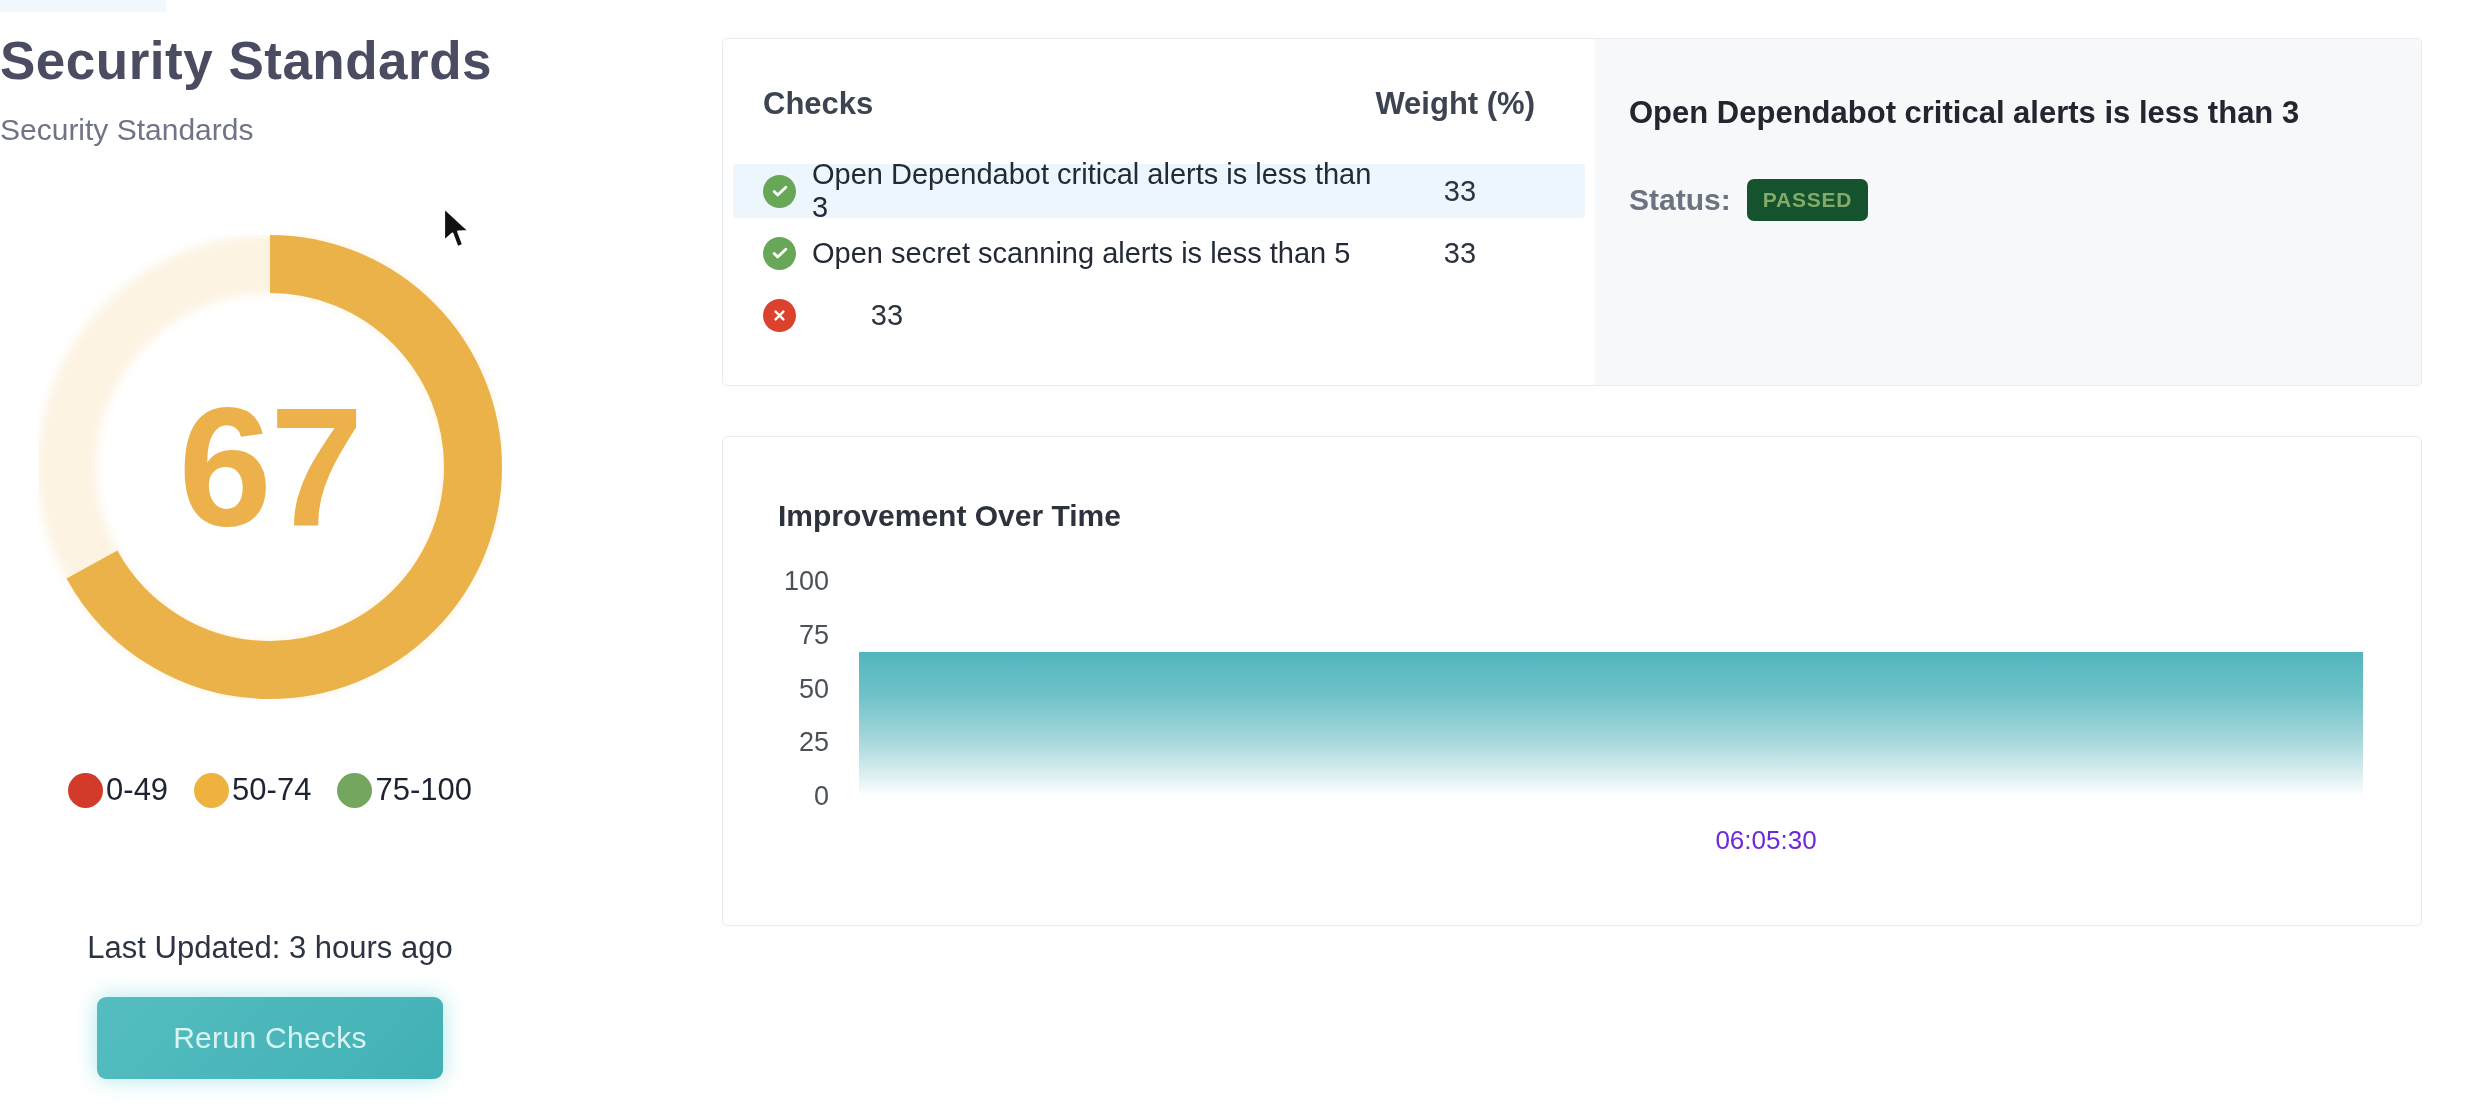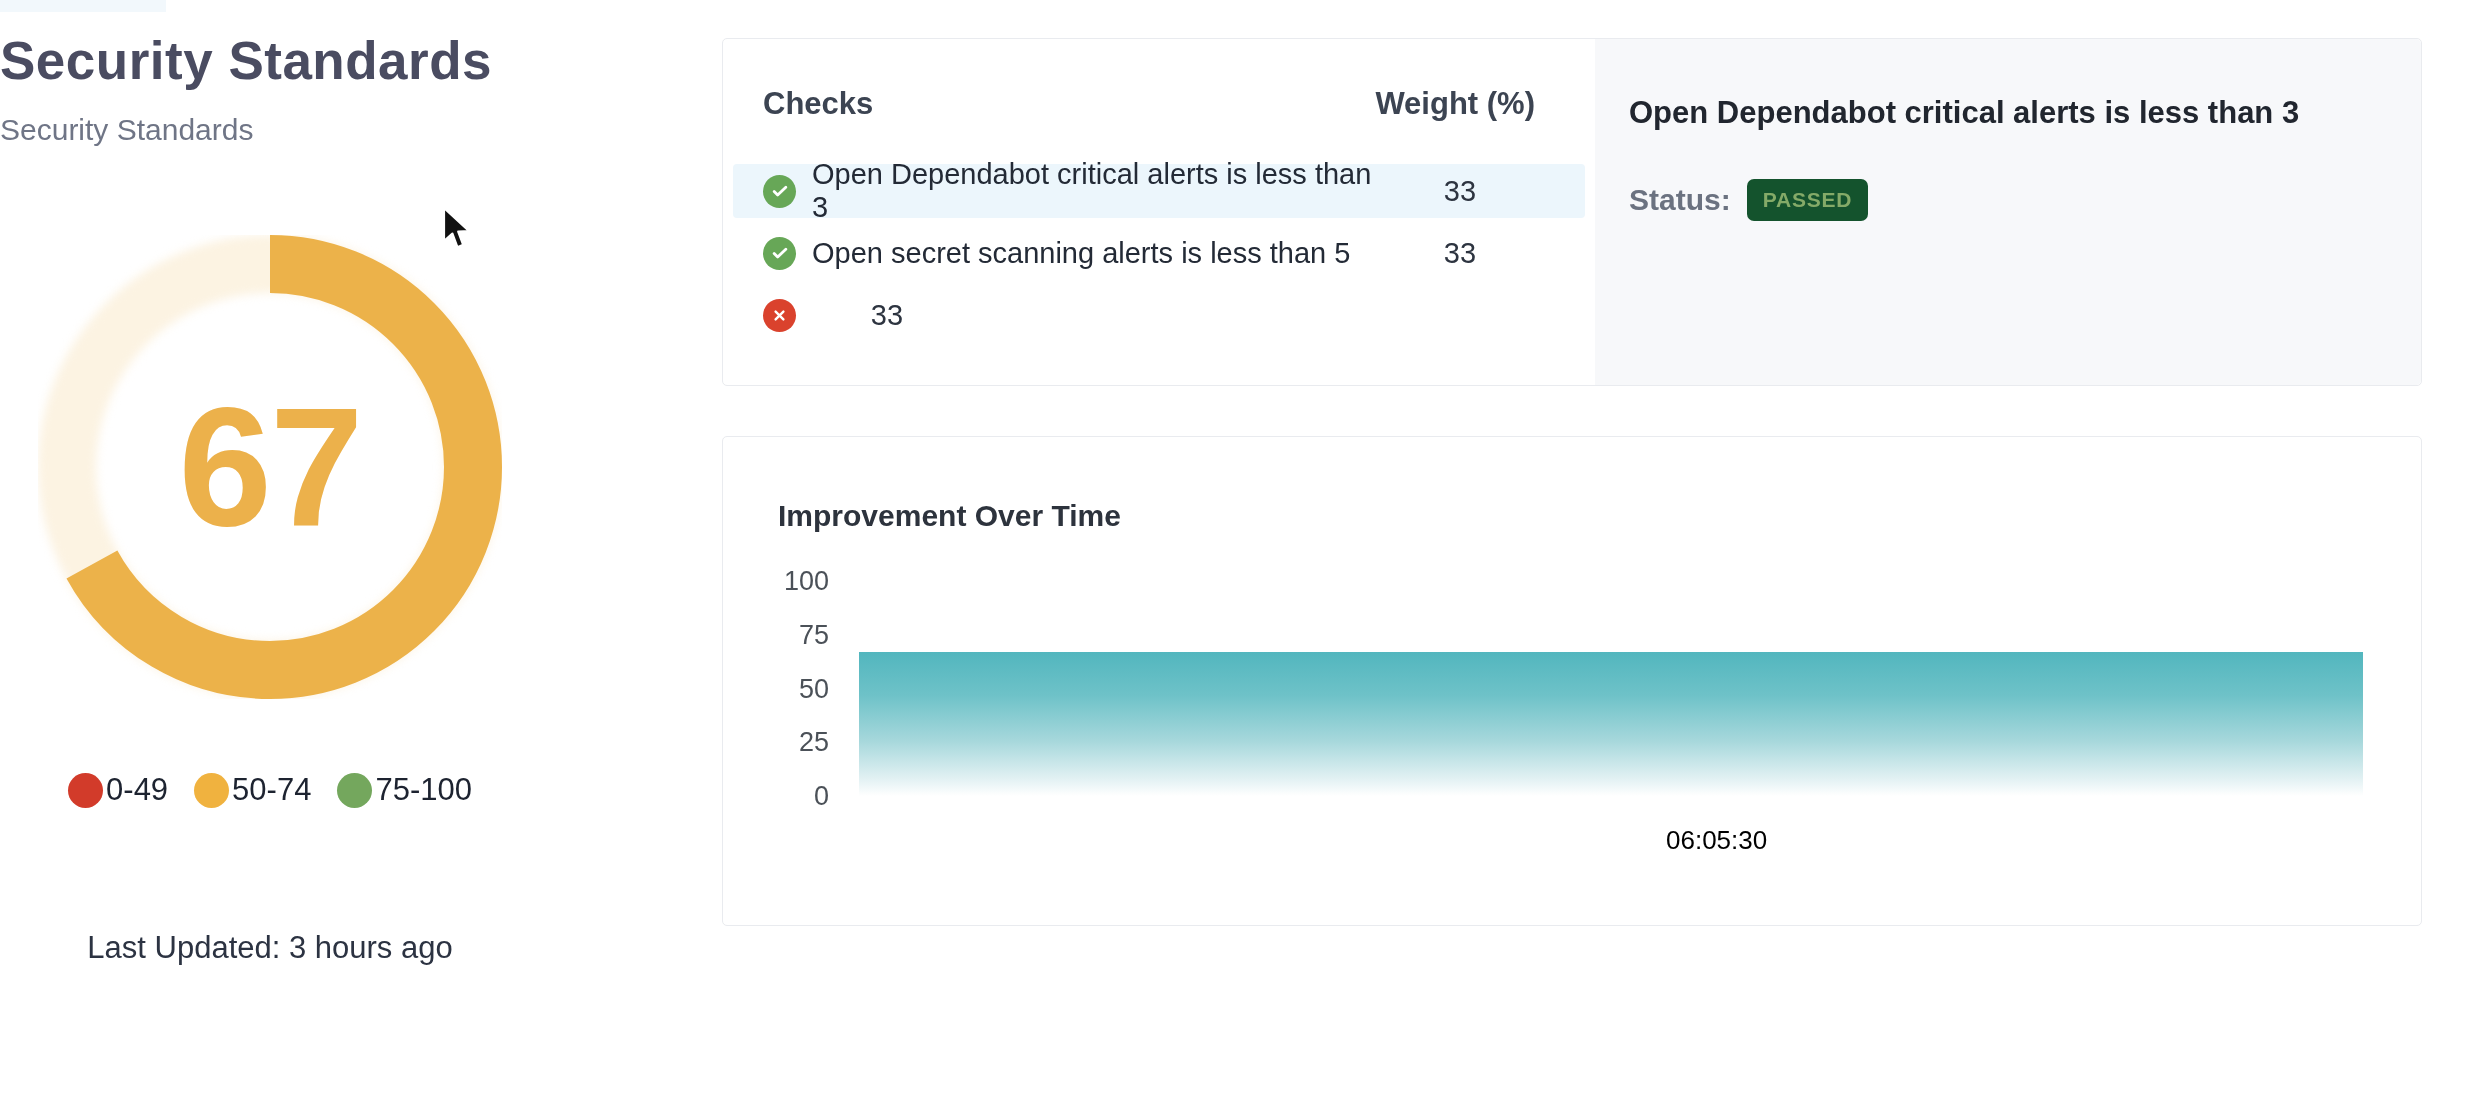--- a/index.html
+++ b/index.html
@@ -57,22 +57,22 @@
                 padding:9px 16px;border-radius:7px;}
 
   
   .chart-card{position:absolute;left:722px;top:436px;width:1700px;height:490px;
               background:#ffffff;border:1px solid #e9ebef;border-radius:5px;box-sizing:border-box;}
   .chart-title{position:absolute;left:55px;top:62px;font-size:30px;font-weight:700;color:#2d333d;}
   .plot{position:absolute;left:0;top:0;width:100%;height:100%;}
   .ytick{position:absolute;left:0;width:106px;text-align:right;font-size:27px;color:#4b5158;}
   .band{position:absolute;left:136px;width:1504px;
         background:linear-gradient(180deg,#52b6be 0%,#6ec2c8 30%,#a7d8dc 62%,#e2f1f3 88%,rgba(255,255,255,0) 100%);}
-  .xtick{position:absolute;left:943px;top:388px;width:200px;text-align:left;
-         font-size:26px;color:#000000;}
+  .xtick{position:absolute;left:943px;top:388px;width:200px;text-align:center;
+         font-size:26px;color:#6d28d9;}
 
   .cursor{position:absolute;left:442px;top:206px;}
 </style>
 </head>
 <body>
 
 <div class="stage">
 
   <div class="corner-strip"></div>
 
@@ -97,20 +97,21 @@
         <span class="legend-label">50-74</span>
       </div>
       <div class="legend-item">
         <span class="legend-dot" style="background: rgb(116, 167, 93);"></span>
         <span class="legend-label">75-100</span>
       </div>
     </div>
 
   <div class="updated">Last Updated: 3 hours ago</div>
 
+  <button class="rerun">Rerun Checks</button>
 
   <section class="checks-card">
     <div class="checks-left">
       <div class="checks-header-row">
         <span class="checks-header">Checks</span>
         <span class="weight-header">Weight (%)</span>
       </div>
       <div class="checks-rows" id="checks-rows">
           <div class="check-row selected">
             <span class="row-icon pass">

